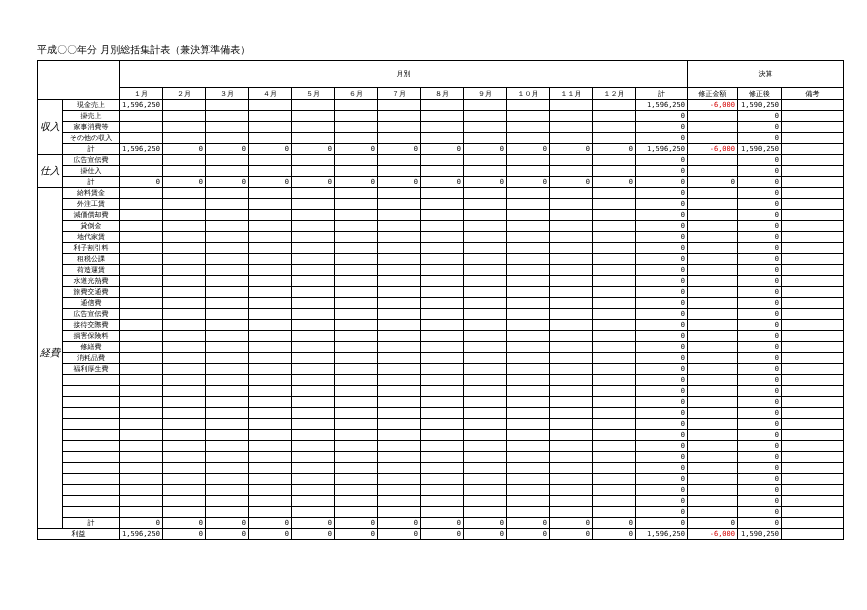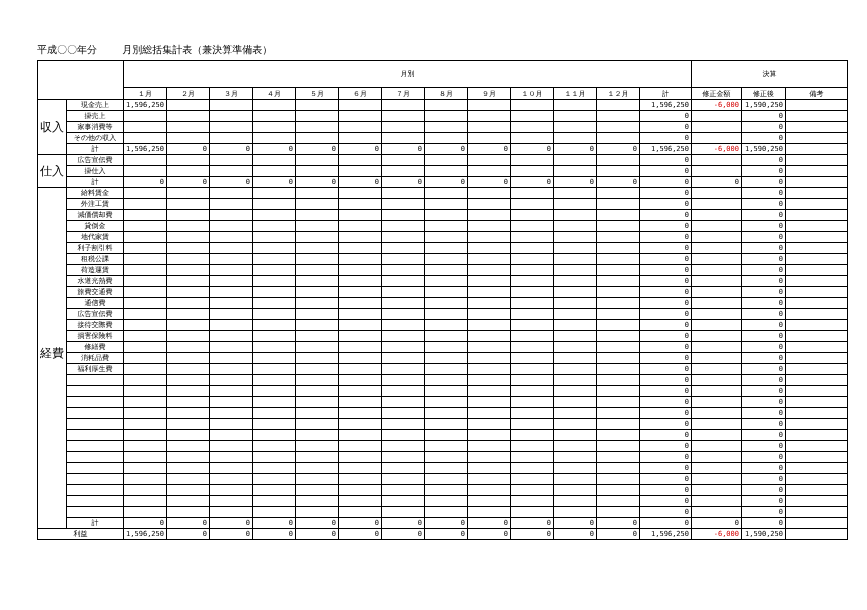--- a/index.html
+++ b/index.html
@@ -1,29 +1,29 @@
 <!DOCTYPE html>
 <html><head>
 <meta charset="utf-8">
 <style>
   html, body { margin: 0; padding: 0; background: #ffffff; }
   body { width: 867px; height: 610px; position: relative; overflow: hidden;
          font-family: "DejaVu Sans", sans-serif; color: #000; }
   .title { position: absolute; top: 43px; left: 37px; font-size: 10px; white-space: nowrap; }
   .title span { display: inline-block; font-family: Liberation Serif, serif; }
-  .title .t2 { margin-left: 22px; }
+  .title .t2 { }
   table.sheet { position: absolute; left: 37px; top: 60px; border-collapse: collapse;
                 table-layout: fixed; font-size: 7px; }
   table.sheet td { border: 1px solid #000; height: 11px; padding: 0 2px; line-height: 10px;
                    white-space: nowrap; overflow: hidden; box-sizing: border-box; }
   td.num { text-align: right; font-family: "DejaVu Sans Mono", monospace; font-size: 7px; }
   td.neg { color: #d40000; }
   td.hdr { text-align: center; }
-  td.cat { text-align: center; vertical-align: middle; font-size: 12px; white-space: normal;
-           line-height: 9px; padding: 0; }
+  td.cat { text-align: center; vertical-align: middle; font-size: 10px; white-space: normal;
+           line-height: 9px; padding: 0; font-style: italic; }
   td.item { text-align: center; }
   td.sub { text-align: center; }
   tr.head1 td { height: 27px; }
   tr.head2 td { height: 12px; }
 </style>
 </head>
 <body>
 
 <div class="title">
   <span>平成〇〇年分</span>

